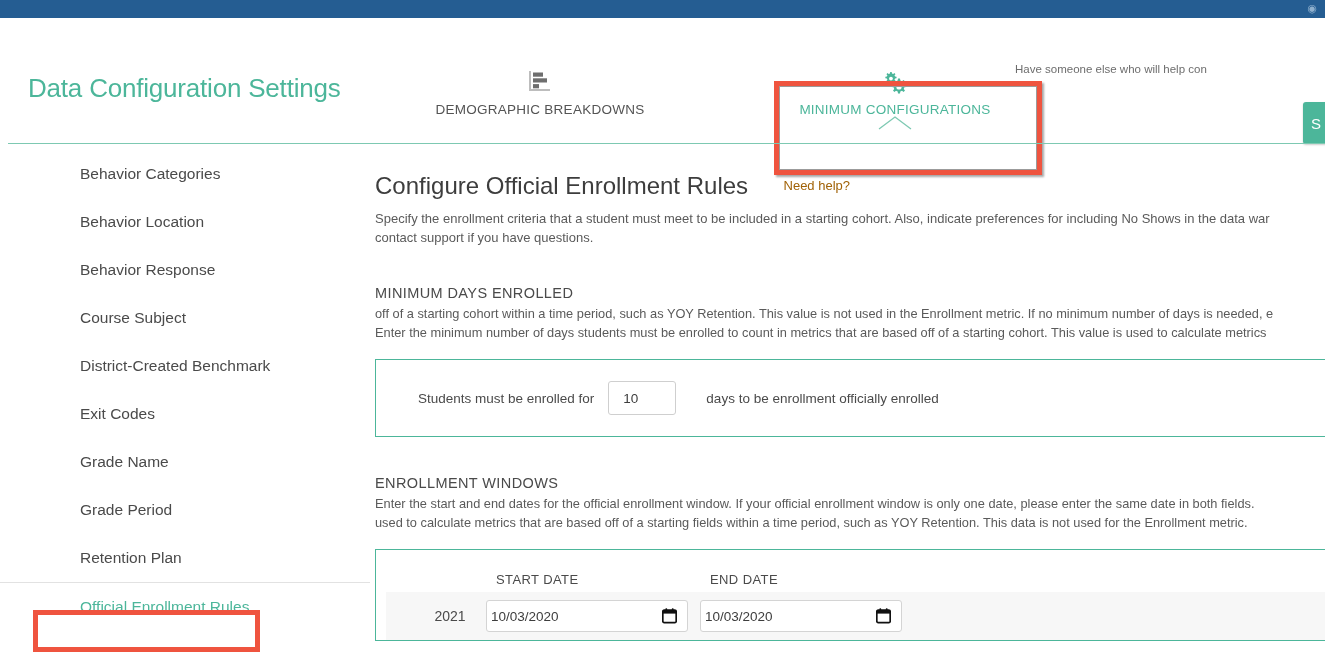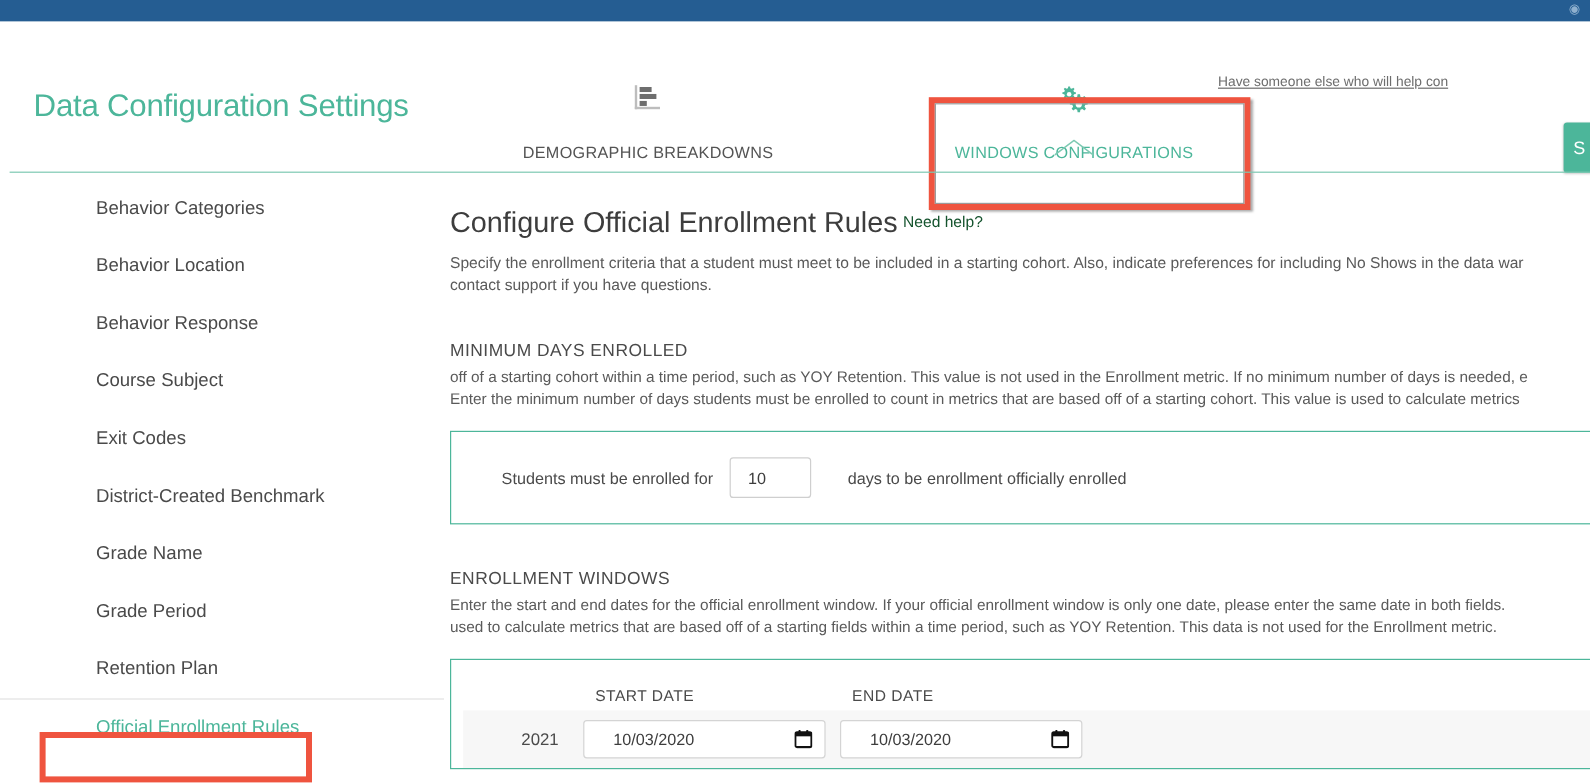--- a/index.html
+++ b/index.html
@@ -67,21 +67,21 @@
   }
   .tab .tab-icon {
     display: block;
     height: 30px;
     line-height: 30px;
   }
   .tab .tab-label {
     display: block;
     font-size: 13.5px;
     letter-spacing: 0.25px;
-    margin-top: 20px;
+    margin-top: 2px;
     white-space: nowrap;
   }
   .tab-demographic { left: 0px; }
   .tab-demographic .tab-label { color: #545454; }
   .tab-metric { left: 355px; }
   .tab-metric .tab-label { color: #4cb69a; }
 
   .bar-icon-wrap { display:inline-block; width: 26px; height: 24px; position: relative; }
 
   
@@ -114,21 +114,20 @@
   
   .help-text {
     position: absolute;
     right: 0px; top: 45px;
     width: 330px;
     font-size: 11.5px;
     color: #6d6d6d;
     white-space: nowrap;
     text-align: left;
     padding-left: 20px;
-    text-decoration: underline;
   }
   .green-btn {
     position: absolute;
     left: 1303px; top: 84px;
     width: 60px; height: 42px;
     background: #4cb69a;
     border: none;
     border-radius: 3px;
     color: #ffffff;
     font-size: 15px;
@@ -185,22 +184,22 @@
     font-size: 24px;
     color: #3d3d3d;
     display: inline-block;
     vertical-align: baseline;
     margin: 22px 0 0 0;
     font-weight: normal;
   }
   .need-help {
     display: inline-block;
     font-size: 13px;
-    color: #14532d;
-    margin-left: 0;
+    color: #a16207;
+    margin-left: 31px;
     vertical-align: baseline;
     position: relative;
     top: -4px;
     cursor: pointer;
   }
 
   .intro {
     font-size: 13px;
     color: #5a5a5a;
     line-height: 19px;
@@ -304,21 +303,21 @@
   .date-field {
     position: relative;
     width: 202px;
     height: 32px;
     border: 1px solid #d4d4d4;
     border-radius: 3px;
     background: #ffffff;
     margin-right: 12px;
     display: flex;
     align-items: center;
-    padding-left: 24px;
+    padding-left: 4px;
   }
   .date-field .dval {
     font-size: 13.5px;
     color: #3d3d3d;
   }
   .cal-icon {
     position: absolute;
     right: 10px;
     top: 7px;
     width: 15px;
@@ -359,21 +358,21 @@
         <span class="tab-icon">
           <svg width="28" height="26" viewBox="0 0 28 26" aria-hidden="true">
             <g fill="#4cb69a">
               <path d="M9.2 2.0 l1.5 0 0.25 1.5 1.25 .52 1.2-.95 1.06 1.06-.95 1.2 .52 1.25 1.5 .25 0 1.5-1.5 .25-.52 1.25 .95 1.2-1.06 1.06-1.2-.95-1.25 .52-.25 1.5-1.5 0-.25-1.5-1.25-.52-1.2 .95-1.06-1.06 .95-1.2-.52-1.25-1.5-.25 0-1.5 1.5-.25 .52-1.25-.95-1.2 1.06-1.06 1.2 .95 1.25-.52z"></path>
               <circle cx="9.95" cy="8.6" r="1.9" fill="#ffffff"></circle>
               <path d="M17.0 8.6 l2.0 0 .33 2.0 1.66 .69 1.6-1.27 1.41 1.41-1.27 1.6 .69 1.66 2.0 .33 0 2.0-2.0 .33-.69 1.66 1.27 1.6-1.41 1.41-1.6-1.27-1.66 .69-.33 2.0-2.0 0-.33-2.0-1.66-.69-1.6 1.27-1.41-1.41 1.27-1.6-.69-1.66-2.0-.33 0-2.0 2.0-.33 .69-1.66-1.27-1.6 1.41-1.41 1.6 1.27 1.66-.69z"></path>
               <circle cx="18.0" cy="17.0" r="2.6" fill="#ffffff"></circle>
             </g>
           </svg>
         </span>
-        <span class="tab-label">WINDOWS CONFIGURATIONS</span>
+        <span class="tab-label">MINIMUM CONFIGURATIONS</span>
         <span class="tab-chevron">
           <svg width="34" height="14" viewBox="0 0 34 14" aria-hidden="true">
             <polyline points="1,13 17,1 33,13" fill="none" stroke="#7dc9b2" stroke-width="1.3"></polyline>
           </svg>
         </span>
       </div>
     </div>
 
     <div class="annot-box-tab">
       <div class="annot-box-tab-inner"></div>
@@ -384,22 +383,22 @@
     <button class="green-btn">S</button>
   </div>
 
   <div class="header-divider"></div>
 
   <div class="sidebar">
     <div class="side-item">Behavior Categories</div>
     <div class="side-item">Behavior Location</div>
     <div class="side-item">Behavior Response</div>
     <div class="side-item">Course Subject</div>
+    <div class="side-item">District-Created Benchmark</div>
     <div class="side-item">Exit Codes</div>
-    <div class="side-item">District-Created Benchmark</div>
     <div class="side-item">Grade Name</div>
     <div class="side-item">Grade Period</div>
     <div class="side-item">Retention Plan</div>
     <div class="side-item active">Official Enrollment Rules</div>
   </div>
 
   <div class="annot-box-side"></div>
 
   <div class="main">
 

